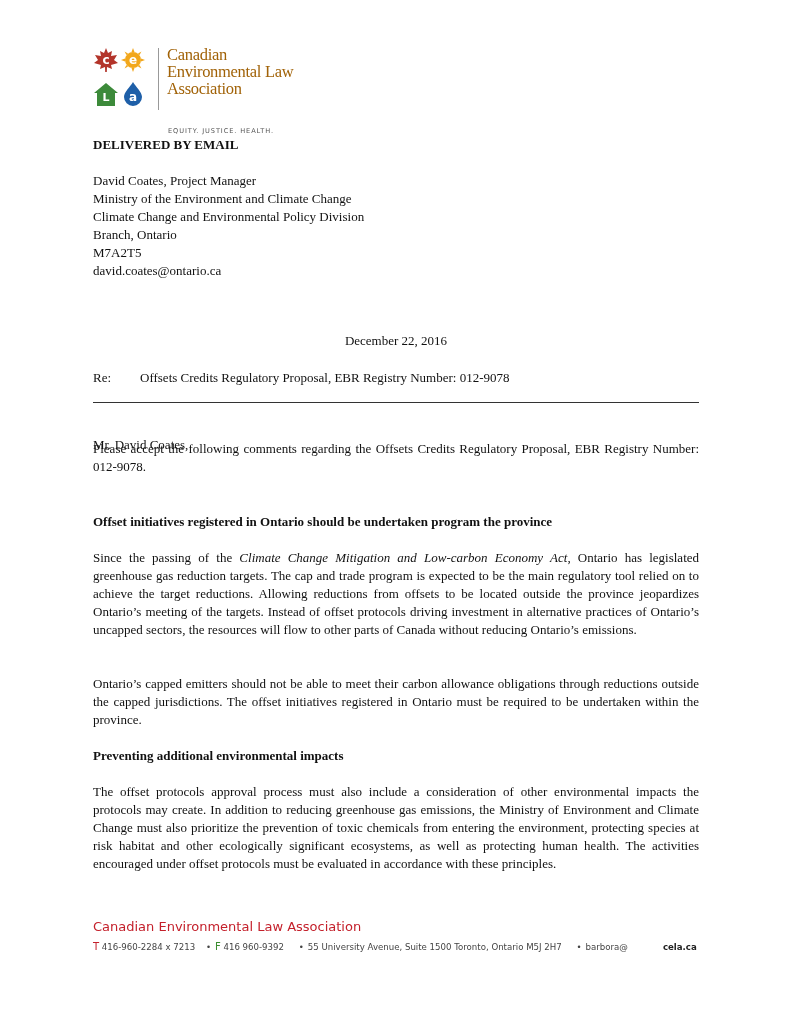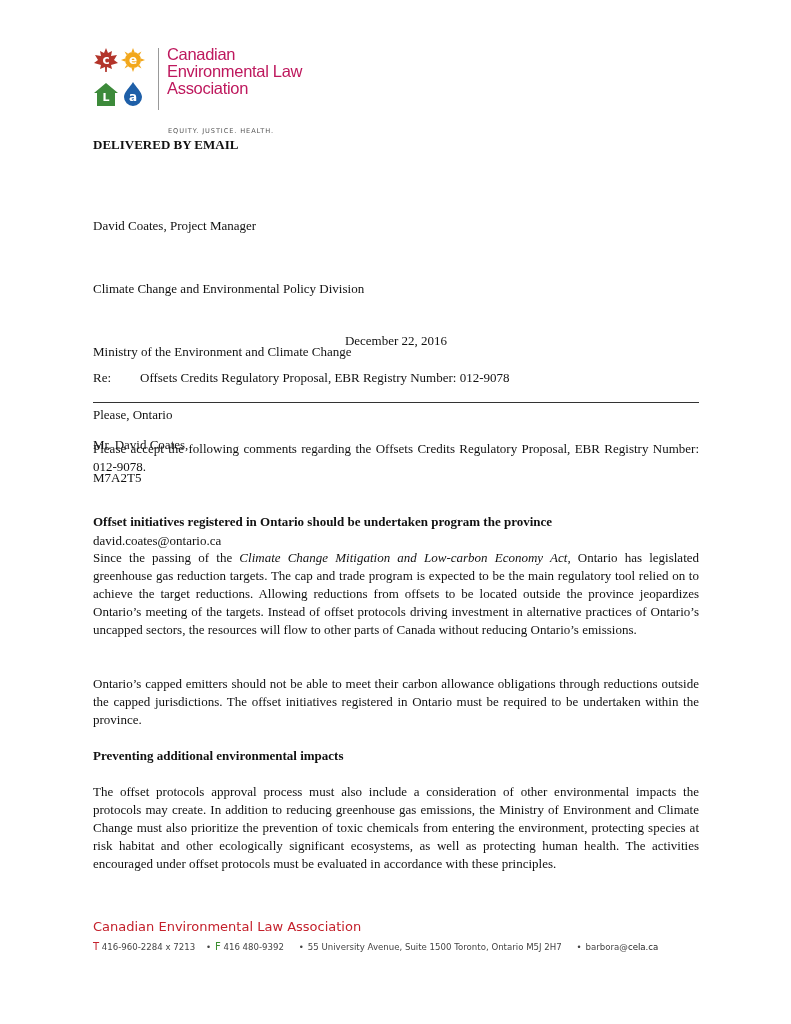--- a/index.html
+++ b/index.html
@@ -5,36 +5,36 @@
   html, body { margin: 0; padding: 0; background: #ffffff; }
   body { width: 791px; height: 1024px; position: relative; overflow: hidden; font-family: "Liberation Serif", serif; color: #111; }
   .logo { position: absolute; left: 92px; top: 44px; width: 260px; height: 70px; }
   .logo-icons { position: absolute; left: 0; top: 0; width: 58px; height: 66px; }
   .ic { position: absolute; width: 24px; height: 24px; display: flex; align-items: center; justify-content: center; color: #fff; font-family: "DejaVu Sans", sans-serif; font-weight: bold; font-size: 12px; }
   .ic-c { left: 2px; top: 4px; }
   .ic-e { left: 29px; top: 4px; }
   .ic-l { left: 2px; top: 38px; }
   .ic-a { left: 29px; top: 38px; }
   .logo-divider { position: absolute; left: 66px; top: 4px; width: 1px; height: 62px; background: #999; }
-  .logo-text { position: absolute; left: 75px; top: 2px; font-family: Liberation Sans, sans-serif; color: #be185d; font-size: 16.5px; line-height: 17px; letter-spacing: -0.3px; }
+  .logo-text { position: absolute; left: 75px; top: 2px; font-family: Liberation Serif, serif; color: #a16207; font-size: 16.5px; line-height: 17px; letter-spacing: -0.3px; }
   .logo-tag { position: absolute; left: 76px; top: 58px; font-family: "DejaVu Sans", sans-serif; color: #555; font-size: 6.6px; letter-spacing: 0.9px; margin-top: 25px; }
 
   .doc { position: absolute; left: 93px; width: 606px; font-size: 13px; line-height: 18px; }
   .bold { font-weight: bold; }
   .just { text-align: justify; }
-  .line { display: block; white-space: nowrap; margin-top: 45px; }
+  .line { display: block; white-space: nowrap; }
   .right { text-align: center; }
   .rule { position: absolute; left: 93px; width: 606px; top: 402px; height: 0; border-top: 1px solid #333; }
 
   .footer-org { position: absolute; left: 93px; top: 919px; font-family: "DejaVu Sans", sans-serif; color: #c4202b; font-size: 13px; }
   .footer-contact { position: absolute; left: 93px; top: 941px; font-family: "DejaVu Sans", sans-serif; color: #444; font-size: 8.6px; white-space: nowrap; }
   .t-red { color: #c4202b; font-size: 10px; }
   .t-green { color: #3a8d2f; font-size: 10px; }
   .dot { margin: 0 4px 0 8px; }
-  .cela { font-weight: normal; color: #222; }
+  .cela { font-weight: bold; color: #222; padding-left: 35px; }
 </style>
 </head>
 <body>
 
 <div class="logo">
   <div class="logo-icons">
     <div class="ic ic-c">
       <svg width="24" height="24" viewBox="0 0 24 24" style="position:absolute;left:0;top:0">
         <path d="M12 0 L14 5 L18 3 L17 8 L23 7 L20 12 L24 15 L17 17 L18 21 L13 19 L12.8 24 L11.2 24 L11 19 L6 21 L7 17 L0 15 L4 12 L1 7 L7 8 L6 3 L10 5 Z" fill="#b3342a"></path>
       </svg>
@@ -75,23 +75,23 @@
     <div>Environmental Law</div>
     <div>Association</div>
   </div>
   <div class="logo-tag">EQUITY. JUSTICE. HEALTH.</div>
 </div>
 
 <div class="doc bold" style="top:136px">DELIVERED BY EMAIL</div>
 
 <div class="doc" style="top:172px">
   <span class="line">David Coates, Project Manager</span>
+  <span class="line">Ministry of the Environment and Climate Change</span>
   <span class="line">Climate Change and Environmental Policy Division</span>
-  <span class="line">Ministry of the Environment and Climate Change</span>
-  <span class="line">Please, Ontario</span>
+  <span class="line">Branch, Ontario</span>
   <span class="line">M7A2T5</span>
   <span class="line">david.coates@ontario.ca</span>
 </div>
 
 <div class="doc right" style="top:332px">December 22, 2016</div>
 
 <div class="doc" style="top:369px">
   <span style="display:inline-block;width:47px">Re:</span><span>Offsets Credits Regulatory Proposal, EBR Registry Number: 012-9078</span>
 </div>
 <div class="rule"></div>
@@ -107,16 +107,16 @@
 <div class="doc just" style="top:675px">Ontario’s capped emitters should not be able to meet their carbon allowance obligations through reductions outside the capped jurisdictions. The offset initiatives registered in Ontario must be required to be undertaken within the province.</div>
 
 <div class="doc bold" style="top:747px">Preventing additional environmental impacts</div>
 <div class="doc just" style="top:783px">The offset protocols approval process must also include a consideration of other environmental impacts the protocols may create. In addition to reducing greenhouse gas emissions, the Ministry of Environment and Climate Change must also prioritize the prevention of toxic chemicals from entering the environment, protecting species at risk habitat and other ecologically significant ecosystems, as well as protecting human health.  The activities encouraged under offset protocols must be evaluated in accordance with these principles.</div>
 
 <div class="footer-org">Canadian Environmental Law Association</div>
 <div class="footer-contact">
   <span class="t-red">T</span>
   <span>416-960-2284 x 7213</span>
   <span class="dot">•</span><span class="t-green">F</span>
-  <span>416 480-9392</span>
+  <span>416 960-9392</span>
   <span class="dot" style="margin-left:12px">•</span><span>55 University Avenue, Suite 1500  Toronto, Ontario  M5J 2H7</span>
   <span class="dot" style="margin-left:12px">•</span><span><span>barbora@</span><span class="cela">cela.ca</span></span>
 </div>
 
 </body></html>

